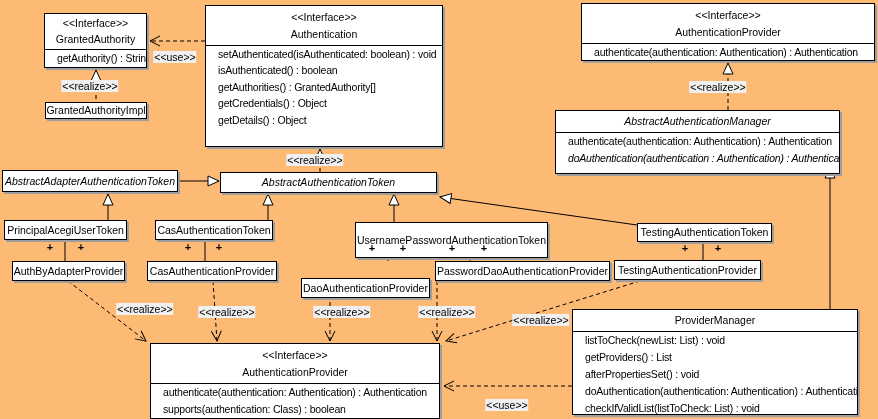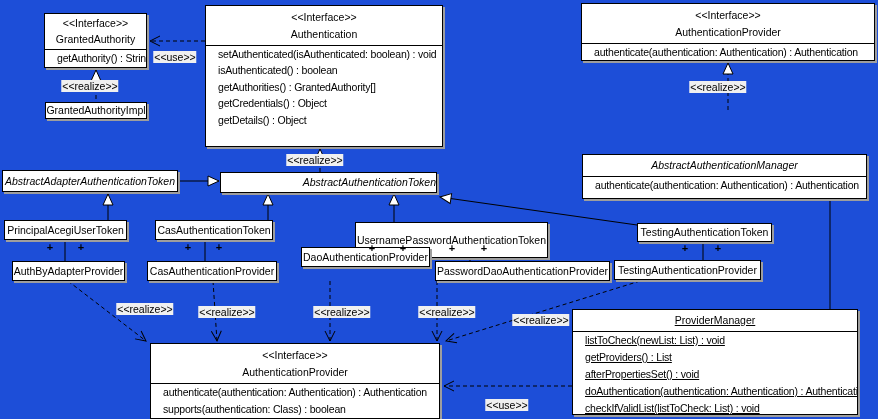--- a/index.html
+++ b/index.html
@@ -1,18 +1,18 @@
 <!DOCTYPE html>
 <html><head>
 <meta charset="utf-8">
 <style>
   html,body { margin:0; padding:0; }
   .canvas {
     position:relative; width:878px; height:419px;
-    background:#1d4ed8; overflow:hidden;
+    background:#fdba74; overflow:hidden;
     font-family:"Liberation Sans","DejaVu Sans",sans-serif;
     color:#000;
   }
   svg.wires { position:absolute; left:0; top:0; z-index:1; }
   .uml-box {
     position:absolute; box-sizing:border-box; z-index:2;
     background:#fff; border:1px solid #000;
     box-shadow:2px 2px 0 #9e9e9e;
     overflow:hidden; font-size:10.5px; line-height:17px;
   }
@@ -110,35 +110,35 @@
   <div class="uml-box" style="left:581px;top:3px;width:294px;height:58px;">
     <div class="hdr">
       <span class="stereo">&lt;&lt;Interface&gt;&gt;</span>
       <span class="title">AuthenticationProvider</span>
     </div>
     <div class="methods">
       <div class="m">authenticate(authentication: Authentication) : Authentication</div>
     </div>
   </div>
 
-  <div class="uml-box" style="left:582px;top:110px;width:285px;height:45px;margin-top:44px;">
+  <div class="uml-box" style="left:555px;top:110px;width:285px;height:64px;">
     <div class="hdr one">
       <span class="title it">AbstractAuthenticationManager</span>
     </div>
     <div class="methods">
       <div class="m">authenticate(authentication: Authentication) : Authentication</div>
       <div class="m it">doAuthentication(authentication : Authentication) : Authentication</div>
     </div>
   </div>
 
   <div class="uml-box single" style="left:2px;top:170px;width:176px;height:22px;justify-content:center;">
     <span class="title it">AbstractAdapterAuthenticationToken</span>
   </div>
 
-  <div class="uml-box single" style="left:220px;top:172px;width:217px;height:21px;justify-content:flex-end;">
+  <div class="uml-box single" style="left:220px;top:172px;width:217px;height:21px;">
     <span class="title it">AbstractAuthenticationToken</span>
   </div>
 
   <div class="uml-box single" style="left:4px;top:220px;width:123px;height:20px;">
     <span class="title">PrincipalAcegiUserToken</span>
   </div>
 
   <div class="uml-box single" style="left:155px;top:220px;width:118px;height:20px;">
     <span class="title">CasAuthenticationToken</span>
   </div>
@@ -152,33 +152,33 @@
   </div>
 
   <div class="uml-box single" style="left:12px;top:261px;width:113px;height:20px;">
     <span class="title">AuthByAdapterProvider</span>
   </div>
 
   <div class="uml-box single" style="left:147px;top:261px;width:130px;height:20px;">
     <span class="title">CasAuthenticationProvider</span>
   </div>
 
-  <div class="uml-box single" style="left:301px;top:247px;width:129px;height:20px;">
+  <div class="uml-box single" style="left:301px;top:278px;width:129px;height:20px;">
     <span class="title">DaoAuthenticationProvider</span>
   </div>
 
   <div class="uml-box single" style="left:435px;top:261px;width:175px;height:20px;">
     <span class="title">PasswordDaoAuthenticationProvider</span>
   </div>
 
   <div class="uml-box single" style="left:614px;top:260px;width:147px;height:20px;">
     <span class="title">TestingAuthenticationProvider</span>
   </div>
 
-  <div class="uml-box" style="left:572px;top:309px;width:286px;height:106px;text-decoration:underline;">
+  <div class="uml-box" style="left:572px;top:309px;width:286px;height:106px;">
     <div class="hdr one">
       <span class="title">ProviderManager</span>
     </div>
     <div class="methods">
       <div class="m">listToCheck(newList: List) : void</div>
       <div class="m">getProviders() : List</div>
       <div class="m">afterPropertiesSet() : void</div>
       <div class="m">doAuthentication(authentication: Authentication) : Authentication</div>
       <div class="m">checkIfValidList(listToCheck: List) : void</div>
     </div>

